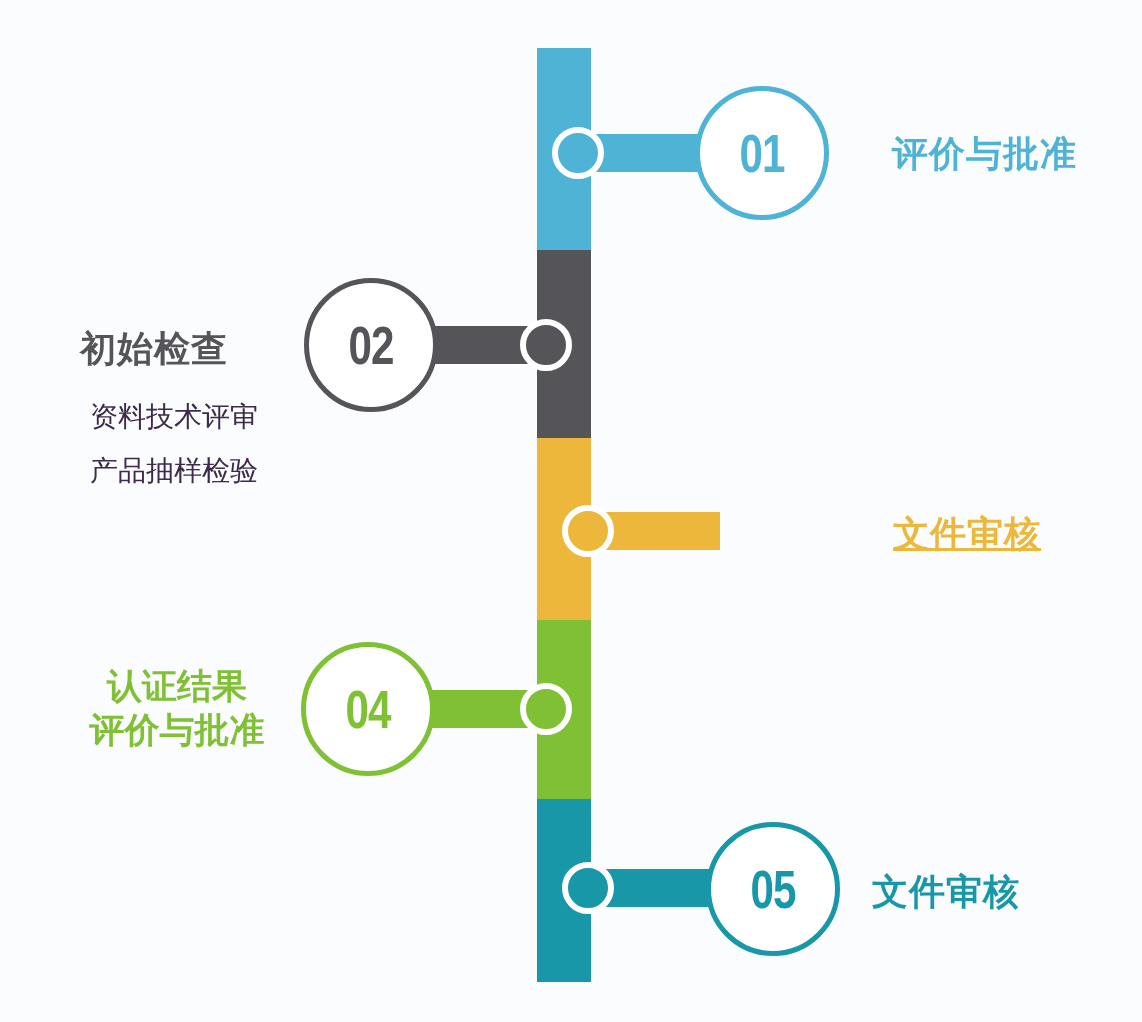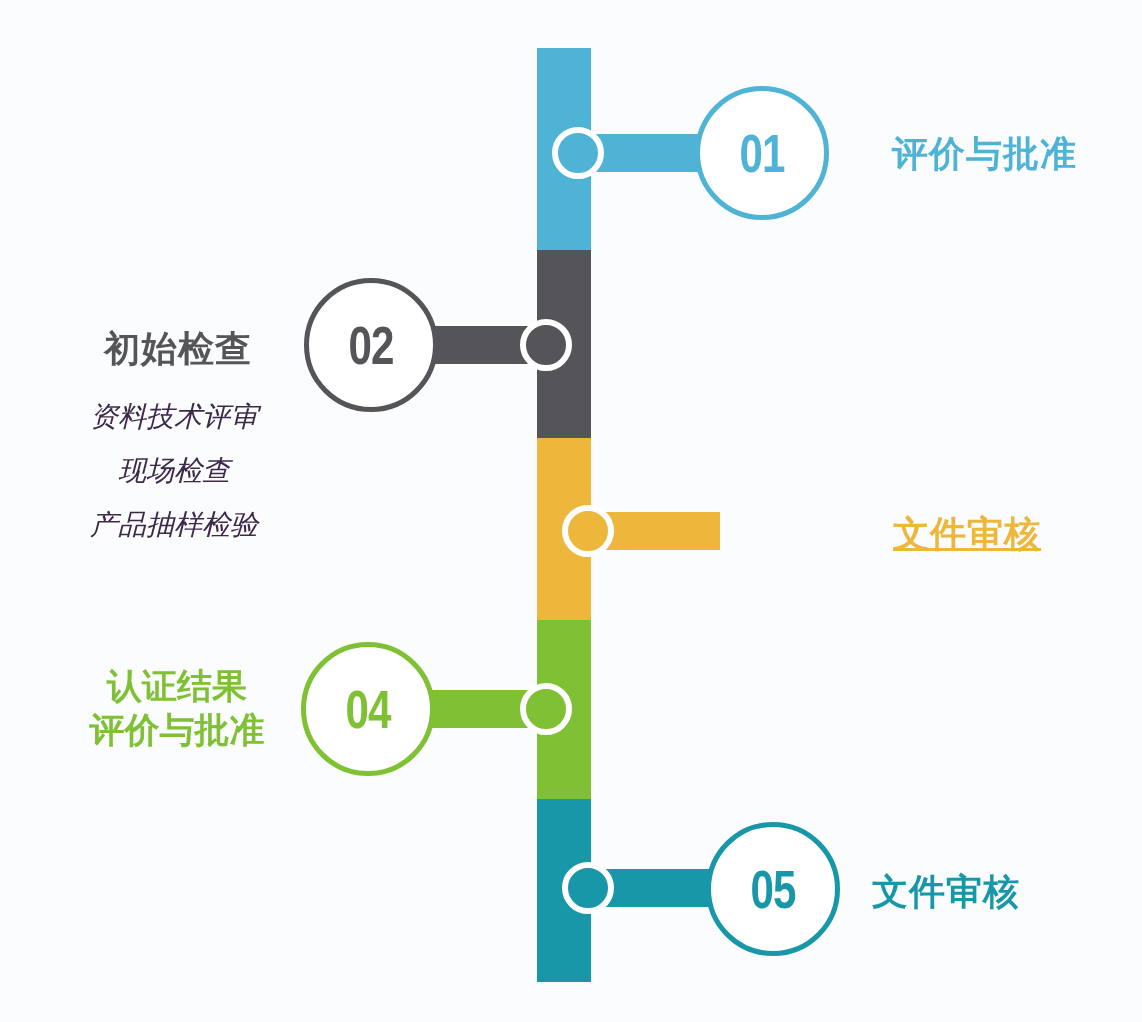--- a/index.html
+++ b/index.html
@@ -71,21 +71,20 @@
       text-align: center;
       white-space: nowrap;
     }
     .sub-list {
       position: absolute;
       text-align: center;
       font-size: 28px;
       line-height: 54px;
       color: #3d2a4a;
       white-space: nowrap;
-      font-style: italic;
     }
   </style>
 </head>
 <body>
 
 <div class="canvas">
 
   <div class="seg" style="top:48px;height:202px;background:#4fb3d6;"></div>
   <div class="seg" style="top:250px;height:188px;background:#545459;"></div>
   <div class="seg" style="top:438px;height:182px;background:#ecb73a;"></div>
@@ -97,24 +96,23 @@
   <div class="big-circle" style="left:695px;top:86px;border-color:#4fb3d6;">
     <span class="num" style="color:#4fb3d6;">01</span>
   </div>
   <div class="label" style="left:892px;top:130px;color:#4fb3d6;">评价与批准</div>
 
   <div class="connector" style="left:420px;top:326px;width:130px;background:#545459;"></div>
   <div class="knob" style="left:520px;top:319px;background:#545459;"></div>
   <div class="big-circle" style="left:304px;top:278px;border-color:#545459;">
     <span class="num" style="color:#545459;">02</span>
   </div>
-  <div class="label" style="left:104px;top:325px;color:#545459;">初始检查</div>
+  <div class="label" style="left:80px;top:325px;color:#545459;">初始检查</div>
   <div class="sub-list" style="left:74px;top:390px;width:200px;">
     <div>资料技术评审</div>
-    <div>现场检查</div>
     <div>产品抽样检验</div>
   </div>
 
   <div class="connector" style="left:600px;top:512px;width:120px;background:#ecb73a;"></div>
   <div class="knob" style="left:562px;top:505px;background:#ecb73a;"></div>
   <div class="label" style="left:893px;top:510px;color:#ecb73a;text-decoration:underline;">文件审核</div>
 
   <div class="connector" style="left:420px;top:690px;width:130px;background:#7fc035;"></div>
   <div class="knob" style="left:520px;top:683px;background:#7fc035;"></div>
   <div class="big-circle" style="left:301px;top:642px;border-color:#7fc035;">

